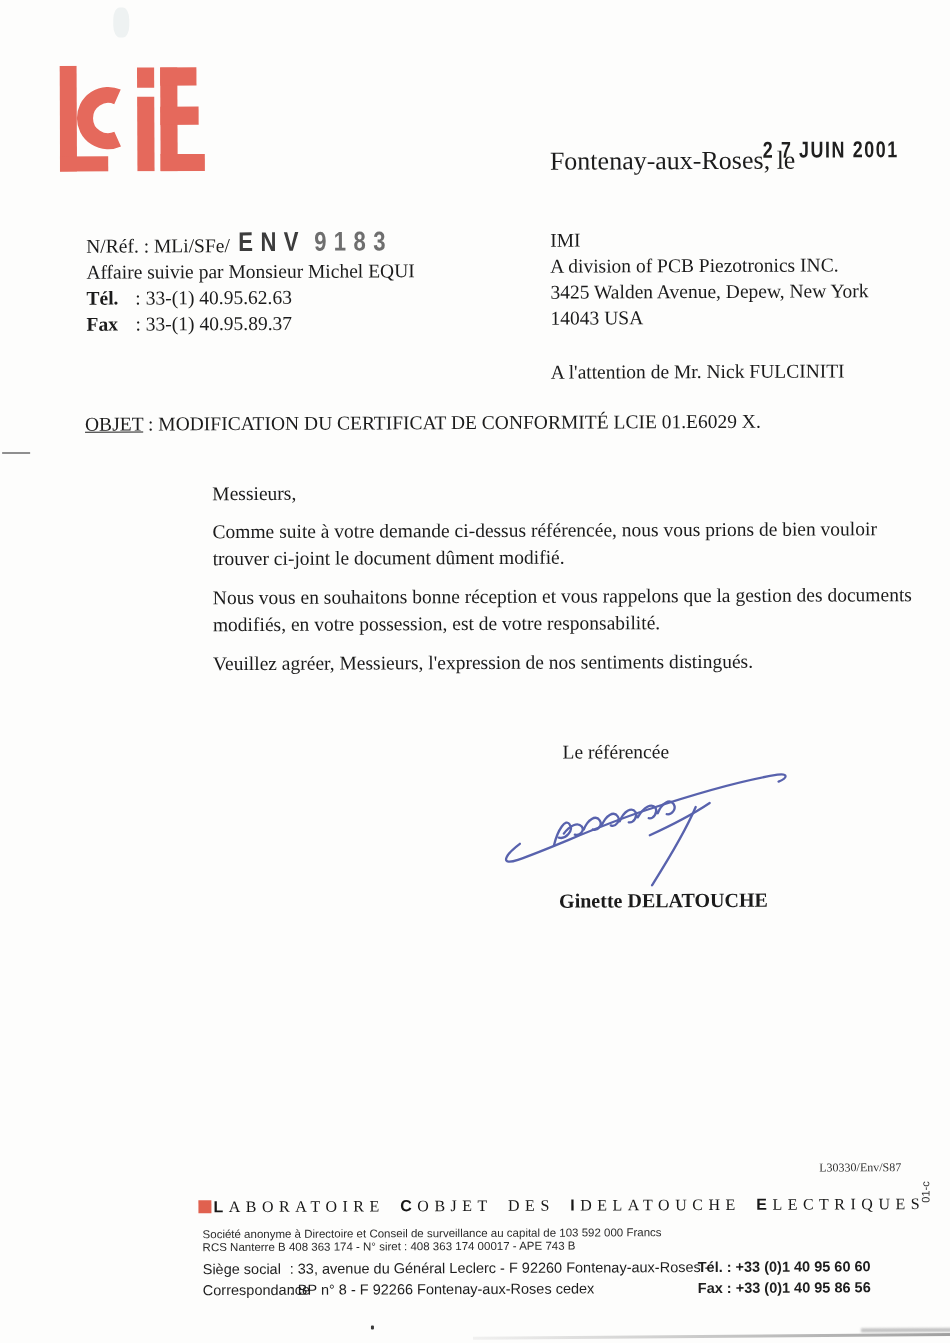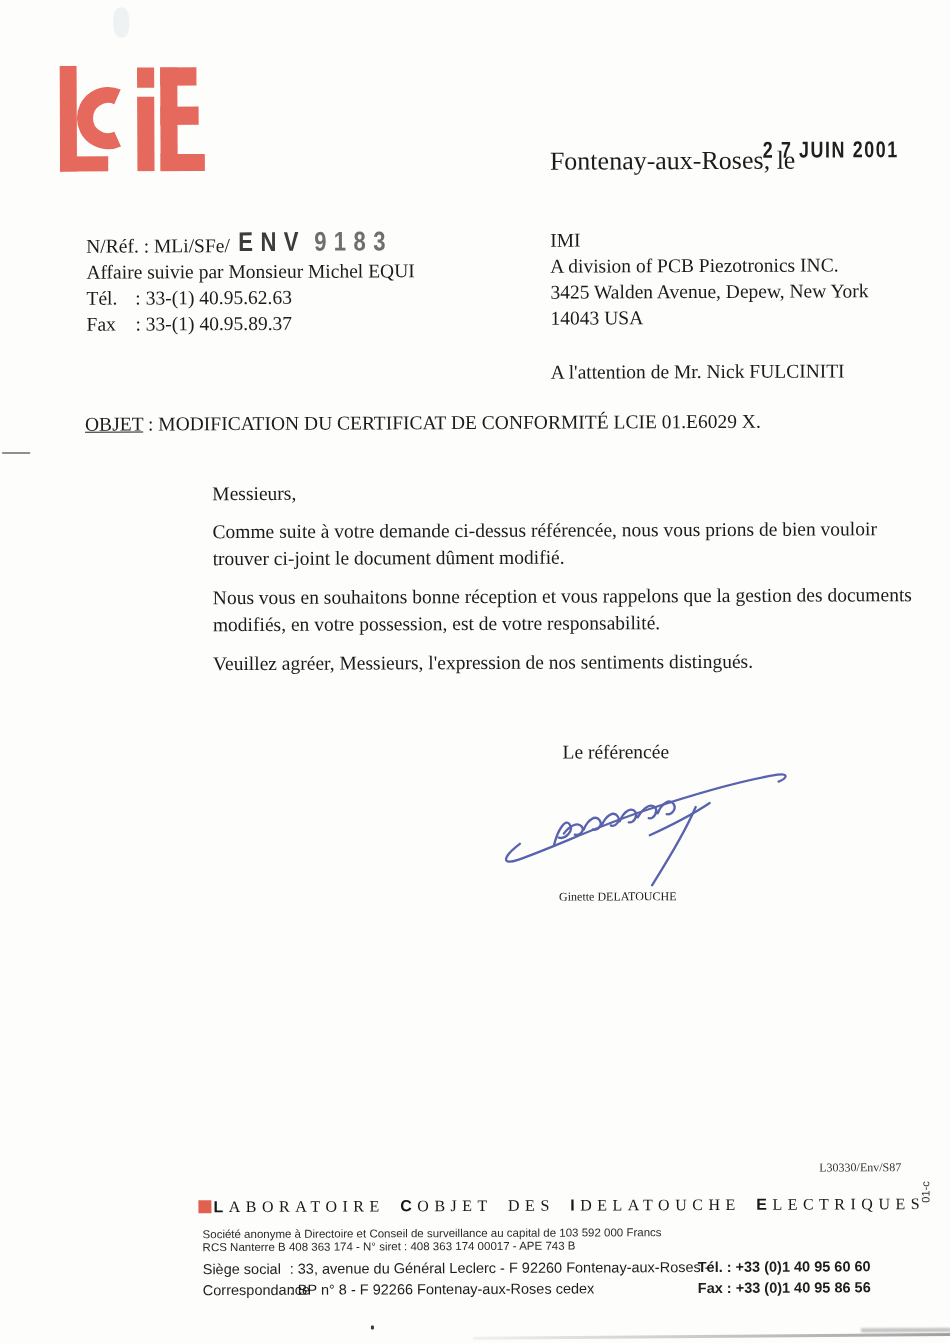--- a/index.html
+++ b/index.html
@@ -18,21 +18,21 @@
   .dateline{left:552px;top:147px;font-size:26px;}
   .datestamp{
     left:765px;top:138px;font-family:"Liberation Sans",sans-serif;
     font-weight:700;font-size:23px;letter-spacing:2px;color:#1f1f1f;
     transform:scaleX(0.78);transform-origin:left top;white-space:nowrap;
   }
 
   
   .refblock{left:88px;top:232px;font-size:19.5px;line-height:26px;white-space:nowrap;}
   .ref-line{height:26px;}
-  .tel-label{display:inline-block;width:44px;}
+  .tel-label{display:inline-block;width:44px;font-weight:bold;}
   .envstamp{
     position:absolute;left:152px;top:-4px;
     font-family:"Liberation Sans",sans-serif;font-weight:700;font-size:27px;
     letter-spacing:9px;color:#3c3c3c;transform:scaleX(0.82);transform-origin:left top;
     white-space:nowrap;
   }
   .envstamp .num{color:#6e6e6e;margin-left:10px;}
 
   
   .recipient{left:552px;top:228px;font-size:19.5px;line-height:26px;}
@@ -45,21 +45,21 @@
   
   .bodytext{left:213px;width:706px;font-size:19.5px;line-height:27px;}
   .salutation{top:479px;}
   .p1{top:517px;}
   .p2{top:583px;}
   .p3{top:649px;}
 
   
   .role{left:562px;top:742px;font-size:19.5px;}
   .signature{left:497px;top:768px;width:300px;height:122px;}
-  .signer{left:558px;top:890px;font-size:12px;}
+  .signer{left:558px;top:890px;font-size:20px;font-weight:bold;}
 
   
   .doccode{left:817px;top:1162px;font-size:12px;font-family:"Liberation Serif",serif;color:#333;}
   .sidecode{left:908px;top:1188px;font-size:11px;font-family:"Liberation Sans",sans-serif;
     transform:rotate(-90deg);transform-origin:center;color:#333;width:30px;text-align:center;}
 
   
   .org{left:196px;top:1197px;font-family:"Liberation Sans",sans-serif;font-size:16px;
     letter-spacing:5.5px;word-spacing:6px;white-space:nowrap;color:#161616;}
   .org .sq{display:inline-block;width:13px;height:13px;background:#e0614f;margin-right:2px;vertical-align:-1px;}

